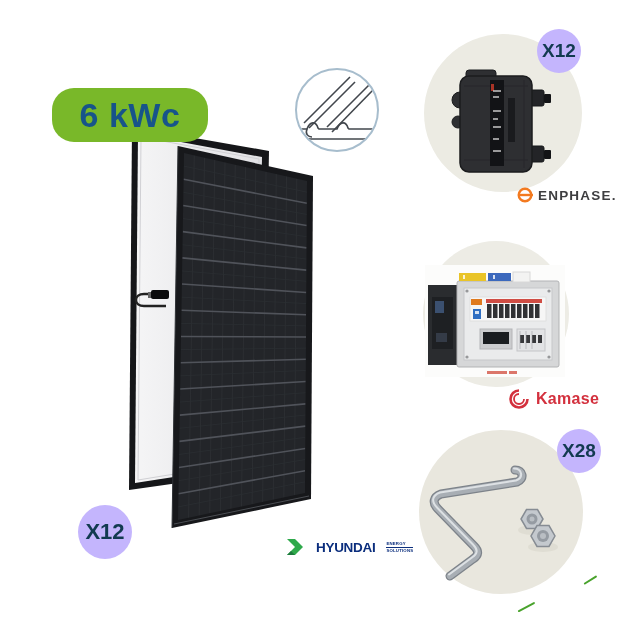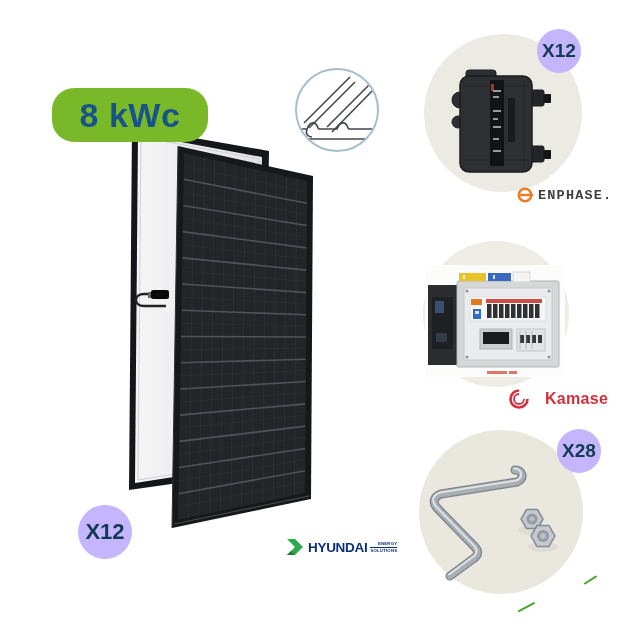--- a/index.html
+++ b/index.html
@@ -17,45 +17,45 @@
   .c-novotegra{left:419px;top:430px;width:164px;height:164px;background:#e9e7de;}
   .circle-bg svg{position:absolute;left:0;top:0;}
   
   .count-badge{border-radius:50%;background:#c4b5fd;display:flex;align-items:center;justify-content:center;
                color:#123a50;font-weight:bold;z-index:7;}
   .b-x12-top{left:537px;top:29px;width:44px;height:44px;font-size:19px;}
   .b-x28{left:536px;top:429px;width:44px;height:44px;font-size:19px;margin-left:21px;}
   .b-x12-bottom{left:78px;top:505px;width:54px;height:54px;font-size:22px;}
   
   .enphase-logo{left:516px;top:186px;display:flex;align-items:center;gap:4px;z-index:8;}
-  .enphase-logo .txt{font-size:13.5px;font-weight:bold;letter-spacing:1.2px;color:#3e3e40;font-family:Liberation Mono, monospace;}
-  .kamase-logo{left:508px;top:388px;display:flex;align-items:center;gap:15px;z-index:8;}
+  .enphase-logo .txt{font-size:13.5px;font-weight:bold;letter-spacing:1.2px;color:#3e3e40;}
+  .kamase-logo{left:508px;top:388px;display:flex;align-items:center;gap:6px;z-index:8;}
   .kamase-logo .txt{font-size:16px;font-weight:bold;color:#d3303d;letter-spacing:.3px;}
   .novotegra-logo{left:514px;top:584px;font-size:17.5px;font-weight:600;z-index:8;letter-spacing:.2px;}
   .novotegra-logo .p1{color:#3a3a38;}
   .novotegra-logo .p2{color:#49a32c;}
   .slash{position:absolute;background:#49a32c;height:2.4px;border-radius:2px;z-index:8;}
   .slash-top{left:583px;top:579px;width:15px;transform:rotate(-32deg);}
   .slash-bottom{left:517px;top:606px;width:19px;transform:rotate(-28deg);}
-  .hyundai-logo{left:286px;top:538px;display:flex;align-items:center;gap:3px;z-index:8;text-align:right;}
+  .hyundai-logo{left:286px;top:538px;display:flex;align-items:center;gap:11px;z-index:8;}
   .hyundai-logo .main{font-size:13.5px;font-weight:800;color:#0b2e7d;letter-spacing:-.3px;}
   .hyundai-logo .sub{display:flex;flex-direction:column;justify-content:center;color:#0b2e7d;
                      font-size:4.3px;font-weight:bold;line-height:1.25;letter-spacing:.2px;}
   .hyundai-logo .sub .l1{border-bottom:.5px solid #0b2e7d;padding-bottom:.5px;}
   
   #panels-svg{left:100px;top:110px;z-index:2;}
   #rail-icon-svg{left:294px;top:67px;z-index:3;}
 </style>
 </head>
 <body>
 
 <div class="canvas">
 
   <div class="abs hero-badge">
-    <span>8 kWc</span>
+    <span>6 kWc</span>
   </div>
 
   <svg id="panels-svg" class="abs" width="240" height="430" viewBox="100 110 240 430">
     <defs>
       <linearGradient id="rearGrad" x1="0" y1="0" x2="1" y2="0">
         <stop offset="0" stop-color="#f5f5f6"></stop>
           <stop offset="1" stop-color="#e1e1e4"></stop>
       </linearGradient>
       <clipPath id="front-clip">
         <polygon points="184,153 307,181 305,493 178,520"></polygon>

